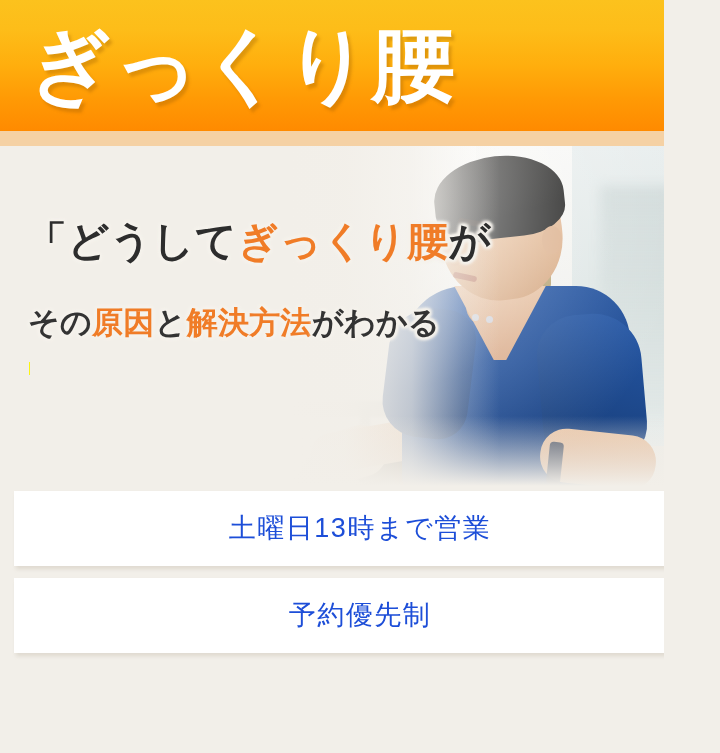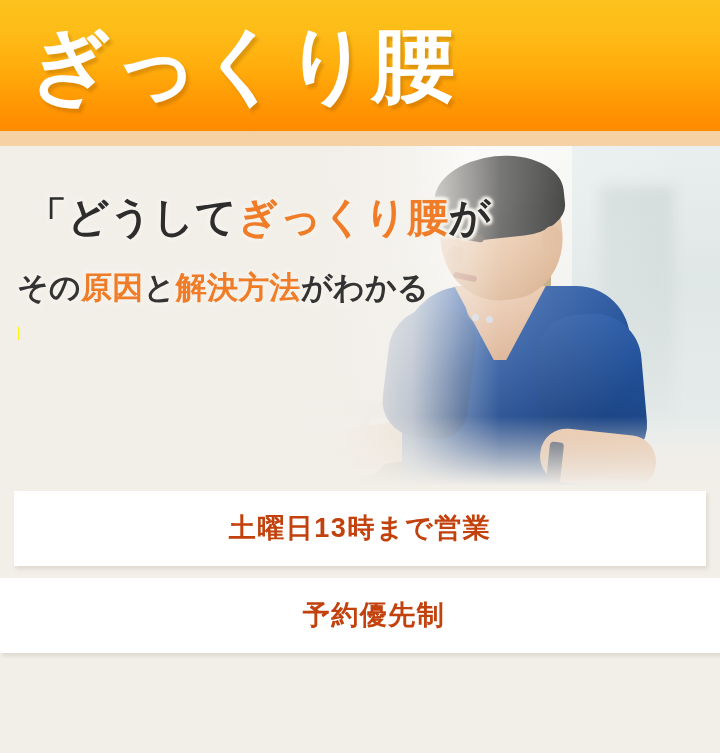--- a/index.html
+++ b/index.html
@@ -10,21 +10,21 @@
     width: 720px;
     height: 753px;
     background: #f2efe9;
     font-family: "Liberation Sans", "DejaVu Sans", sans-serif;
     overflow: hidden;
     position: relative;
   }
 
   #page {
     position: relative;
-    width: 720px;
+    width: 664px;
     height: 753px;
     background: #f2efe9;
     overflow: hidden;
   }
 
   
   .header-banner {
     position: absolute;
     left: 0;
     top: 0;
@@ -327,37 +327,37 @@
   
   .hero-copy {
     position: absolute;
     left: 0;
     top: 146px;
     width: 500px;
     z-index: 5;
   }
   .headline {
     margin: 0;
-    padding: 44px 0 0 26px;
+    padding: 68px 0 0 26px;
     font-size: 41px;
     line-height: 54px;
     font-weight: bold;
     color: #2d2d2d;
     letter-spacing: 0.5px;
     text-shadow:
       2px 0 3px #f5f2ec, -2px 0 3px #f5f2ec,
       0 2px 3px #f5f2ec, 0 -2px 3px #f5f2ec,
       2px 2px 3px #f5f2ec, -2px -2px 3px #f5f2ec,
       2px -2px 3px #f5f2ec, -2px 2px 3px #f5f2ec,
       0 0 6px #f5f2ec;
   }
   .headline .hl-orange { color: #f07c27; }
 
   .subcopy {
-    margin: 5px;
+    margin: 16px;
     padding: 16px 0 0 12px;
     font-size: 31px;
     line-height: 46px;
     font-weight: bold;
     color: #333333;
     letter-spacing: 0.3px;
     text-shadow:
       2px 0 3px #f5f2ec, -2px 0 3px #f5f2ec,
       0 2px 3px #f5f2ec, 0 -2px 3px #f5f2ec,
       2px 2px 3px #f5f2ec, -2px -2px 3px #f5f2ec,
@@ -388,25 +388,25 @@
     position: relative;
     width: 692px;
     height: 75px;
     margin: 0 auto 12px auto;
     background: #ffffff;
     box-shadow: 2px 3px 4px rgba(153, 140, 120, 0.22);
     display: flex;
     align-items: center;
     justify-content: center;
   }
-  .feature-card:last-child { margin-bottom: 0; padding-left: 28px; }
+  .feature-card:last-child { margin-bottom: 0; }
   .feature-label {
     font-size: 27px;
-    font-weight: bold;
-    color: #c2410c;
+    font-weight: normal;
+    color: #1d4ed8;
     letter-spacing: 1.5px;
     line-height: 1;
   }
 </style>
 </head>
 <body>
 
 <div id="page">
 
   <div class="header-banner">

